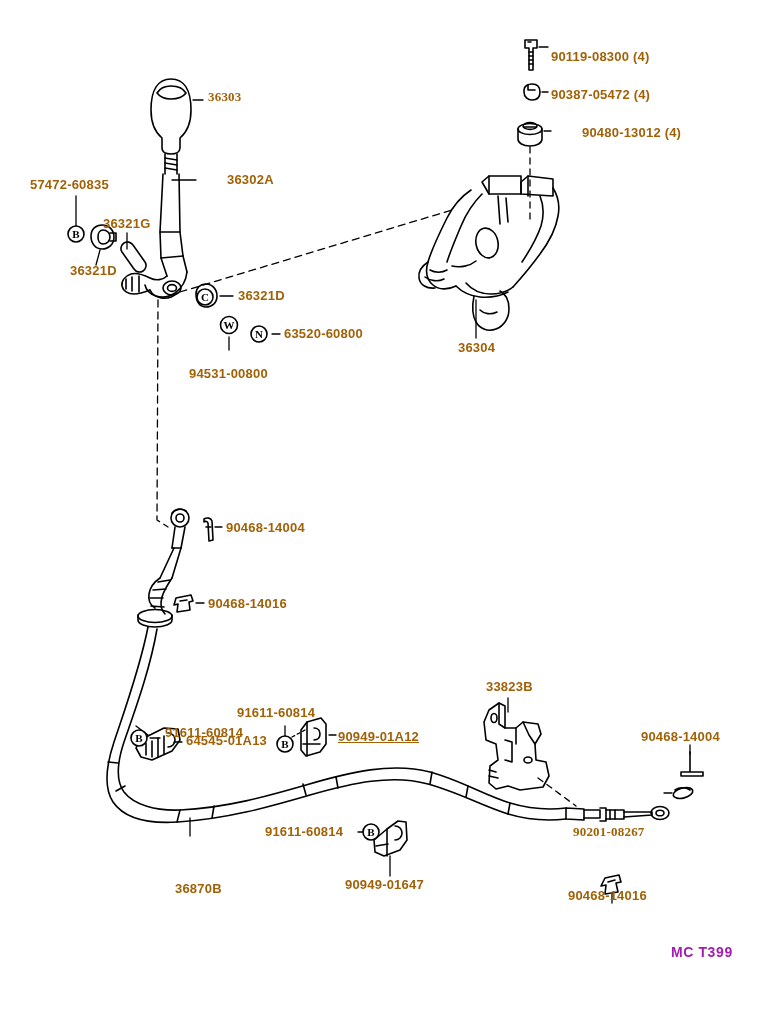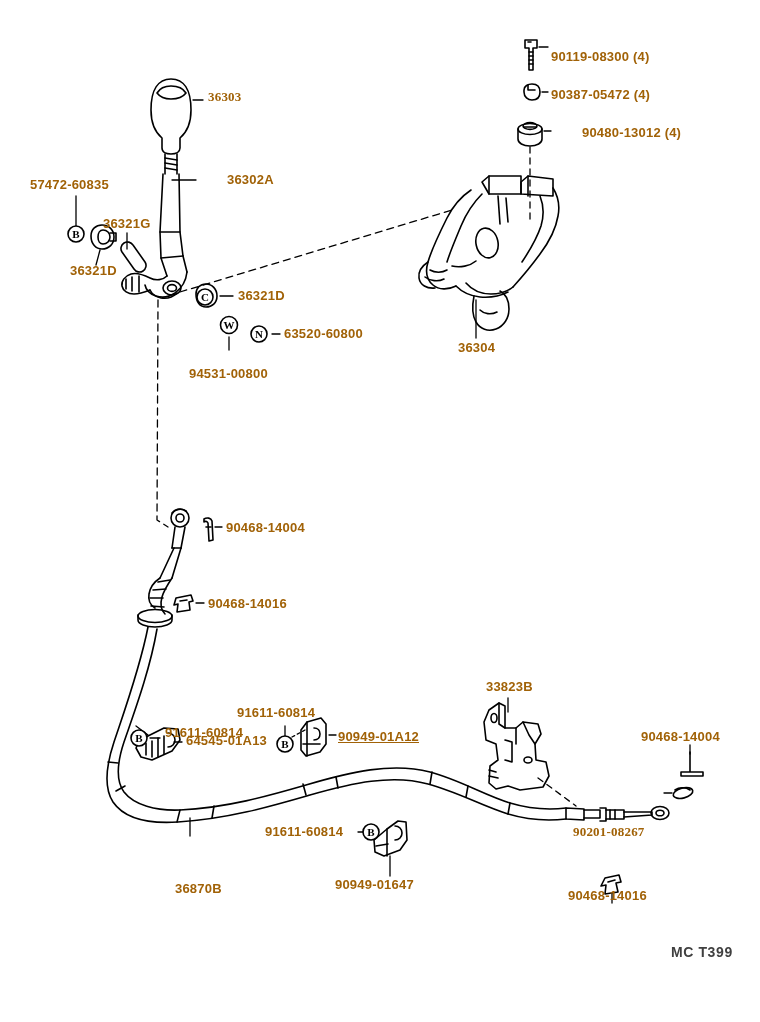--- a/index.html
+++ b/index.html
@@ -30,21 +30,21 @@
     color: #a16207;
     white-space: nowrap;
     letter-spacing: 0.2px;
     line-height: 1;
   }
   .footer {
     position: absolute;
     font-family: "Liberation Sans", sans-serif;
     font-size: 14px;
     font-weight: bold;
-    color: #404040;
+    color: #a21caf;
     white-space: nowrap;
     letter-spacing: 0.6px;
   }
   svg text.marker {
     font-family: "Liberation Serif", serif;
     font-size: 11px;
     font-weight: bold;
     fill: #000;
   }
 </style>
@@ -352,21 +352,21 @@
   <div class="lbl" style="left:458px; top:341px;text-align:center;">36304</div>
 
   <div class="lbl" style="left:226px; top:521px;">90468-14004</div>
   <div class="lbl" style="left:208px; top:597px;">90468-14016</div>
 
   <div class="lbl" style="left:165px; top:726px;">91611-60814</div>
   <div class="lbl" style="left:237px; top:706px;">91611-60814</div>
   <div class="lbl" style="left:265px; top:825px;">91611-60814</div>
   <div class="lbl" style="left:186px; top:734px;">64545-01A13</div>
   <div class="lbl" style="left:338px; top:730px;text-decoration:underline;">90949-01A12</div>
-  <div class="lbl" style="left:335px; top:878px;">90949-01647</div>
+  <div class="lbl" style="left:345px; top:878px;">90949-01647</div>
   <div class="lbl" style="left:175px; top:836px;margin-top:46px;">36870B</div>
 
   <div class="lbl" style="left:486px; top:680px;">33823B</div>
   <div class="lbl" style="left:641px; top:730px;">90468-14004</div>
   <div class="lbl" style="left:573px; top:825px;font-family:Liberation Serif, serif;">90201-08267</div>
   <div class="lbl" style="left:568px; top:889px;">90468-14016</div>
 
   <div class="footer" style="left:671px; top:944px;">MC  T399</div>
 
 </div>

